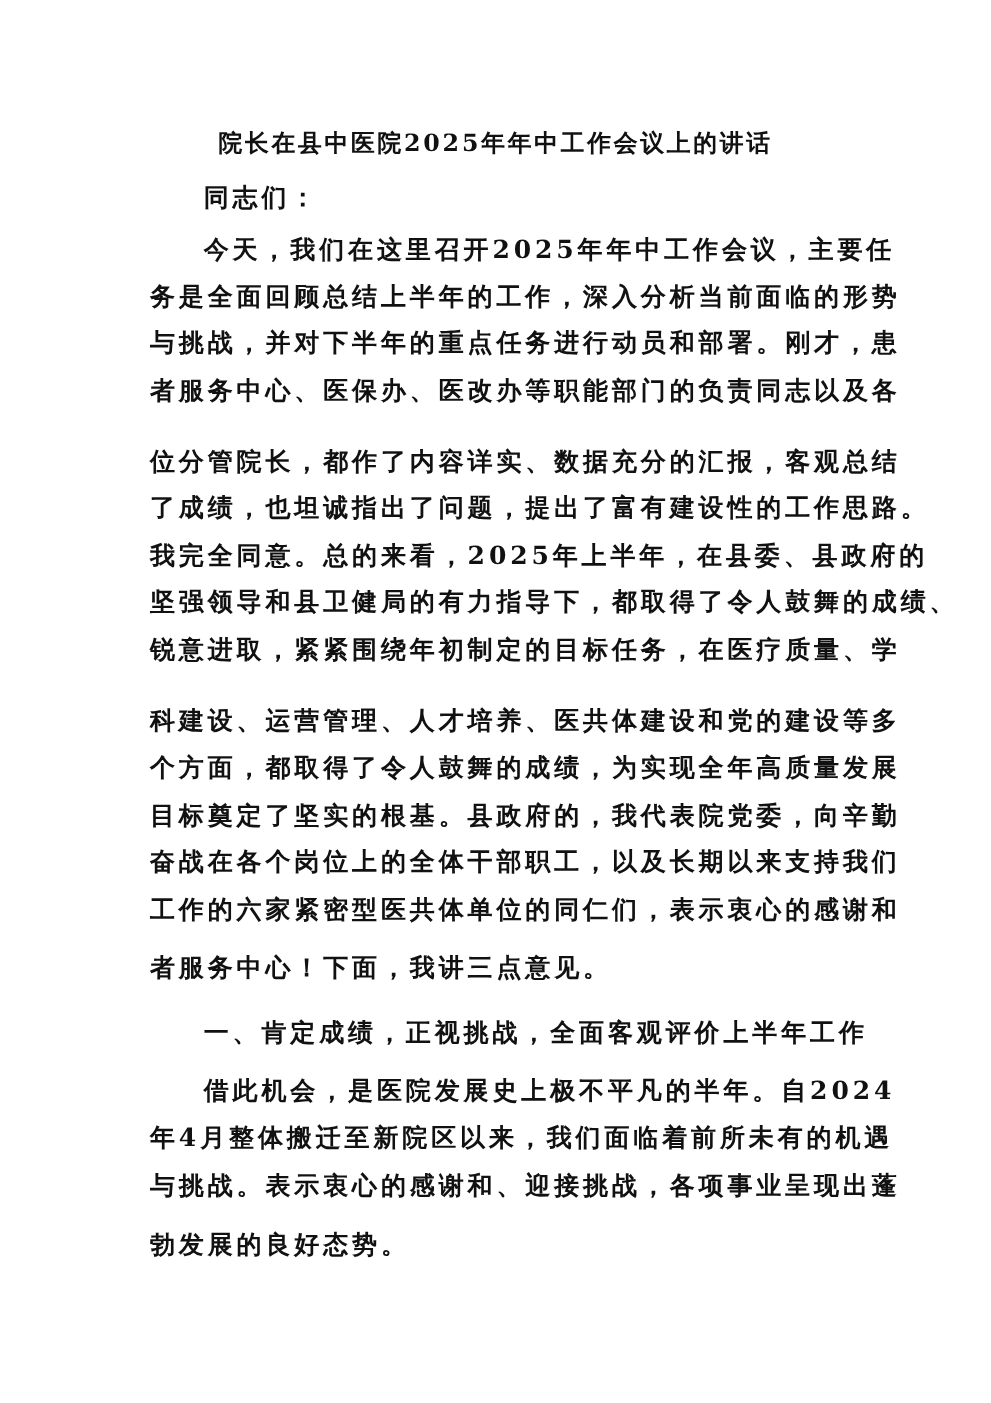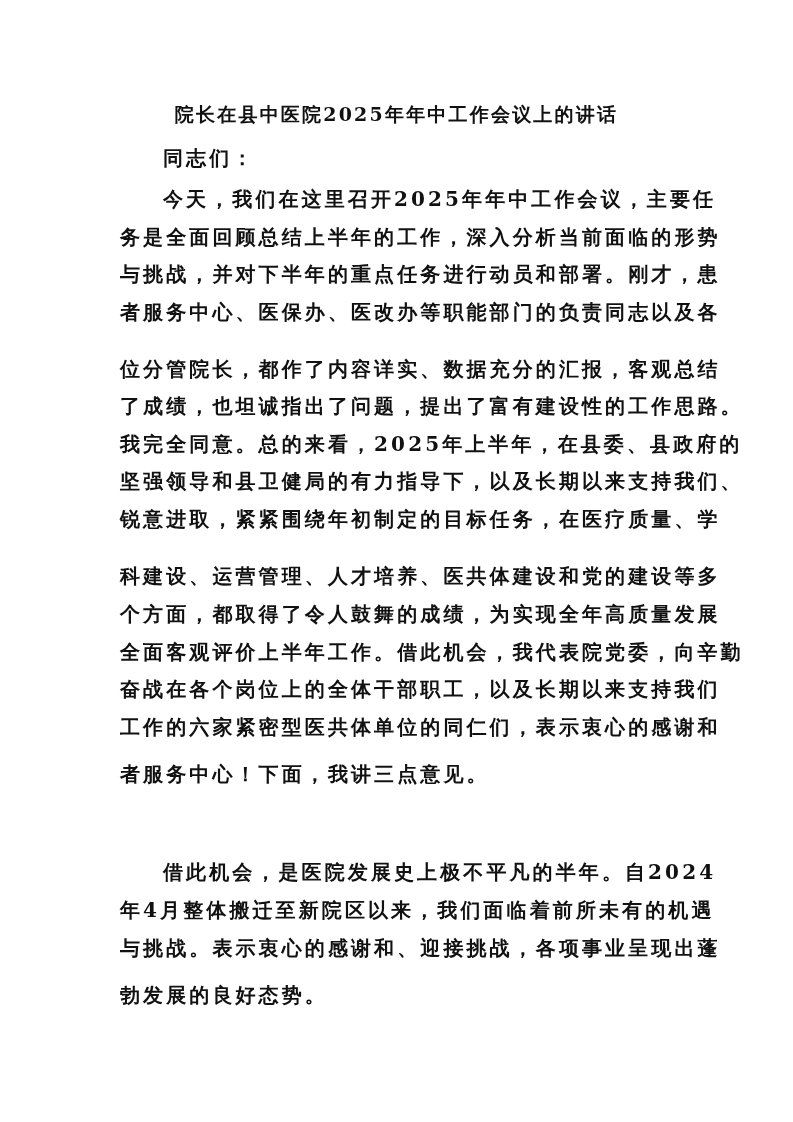--- a/index.html
+++ b/index.html
@@ -21,30 +21,31 @@
   <div class="line indent" style="top:146px">同志们：</div>
 
   <div>
     <div class="line indent" style="top:187px">今天，我们在这里召开2025年年中工作会议，主要任</div>
     <div class="line" style="top:225px">务是全面回顾总结上半年的工作，深入分析当前面临的形势</div>
     <div class="line" style="top:262px">与挑战，并对下半年的重点任务进行动员和部署。刚才，患</div>
     <div class="line" style="top:300px">者服务中心、医保办、医改办等职能部门的负责同志以及各</div>
     <div class="line" style="top:357px">位分管院长，都作了内容详实、数据充分的汇报，客观总结</div>
     <div class="line" style="top:394px">了成绩，也坦诚指出了问题，提出了富有建设性的工作思路。</div>
     <div class="line" style="top:432px">我完全同意。总的来看，2025年上半年，在县委、县政府的</div>
-    <div class="line" style="top:469px">坚强领导和县卫健局的有力指导下，以及长期以来支持我们、</div>
+    <div class="line" style="top:469px">坚强领导和县卫健局的有力指导下，都取得了令人鼓舞的成绩、</div>
     <div class="line" style="top:507px">锐意进取，紧紧围绕年初制定的目标任务，在医疗质量、学</div>
     <div class="line" style="top:564px">科建设、运营管理、人才培养、医共体建设和党的建设等多</div>
     <div class="line" style="top:602px">个方面，都取得了令人鼓舞的成绩，为实现全年高质量发展</div>
-    <div class="line" style="top:640px">全面客观评价上半年工作。借此机会，我代表院党委，向辛勤</div>
+    <div class="line" style="top:640px">目标奠定了坚实的根基。县政府的，我代表院党委，向辛勤</div>
     <div class="line" style="top:677px">奋战在各个岗位上的全体干部职工，以及长期以来支持我们</div>
     <div class="line" style="top:715px">工作的六家紧密型医共体单位的同仁们，表示衷心的感谢和</div>
     <div class="line" style="top:762px">者服务中心！下面，我讲三点意见。</div>
   </div>
 
+  <div class="line indent" style="top:814px">一、肯定成绩，正视挑战，全面客观评价上半年工作</div>
 
   <div>
     <div class="line indent" style="top:860px">借此机会，是医院发展史上极不平凡的半年。自2024</div>
     <div class="line" style="top:898px">年4月整体搬迁至新院区以来，我们面临着前所未有的机遇</div>
     <div class="line" style="top:936px">与挑战。表示衷心的感谢和、迎接挑战，各项事业呈现出蓬</div>
     <div class="line" style="top:983px">勃发展的良好态势。</div>
   </div>
 </div>
 
 </body></html>

